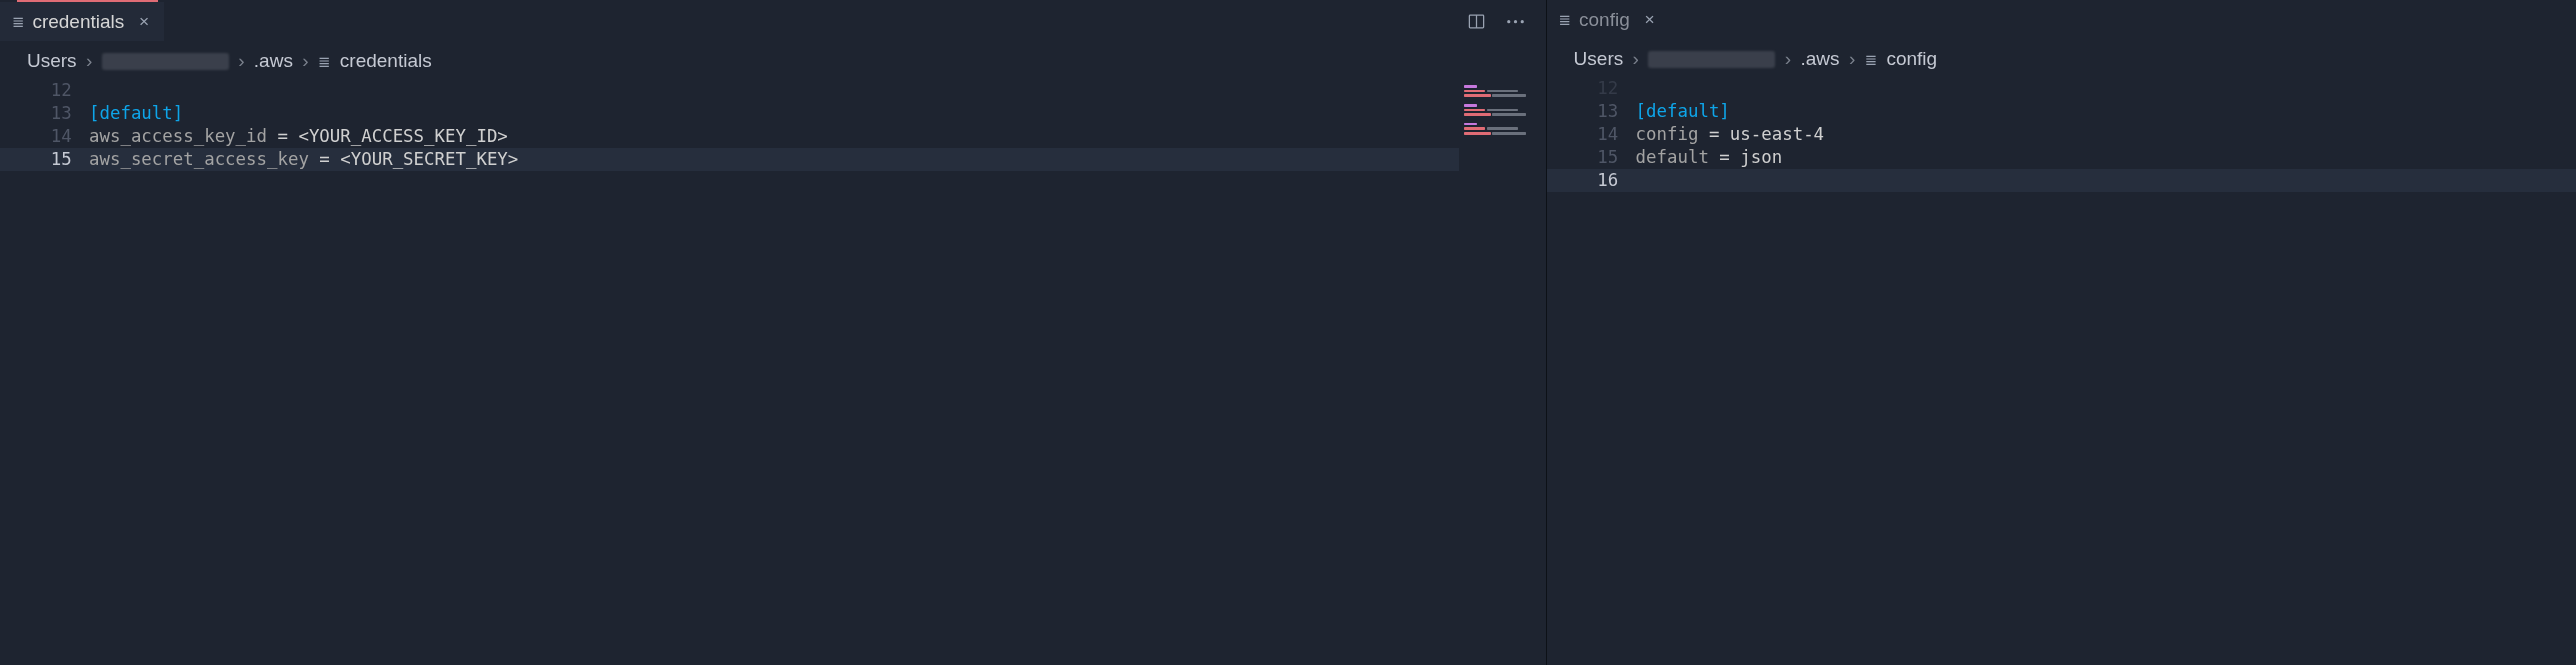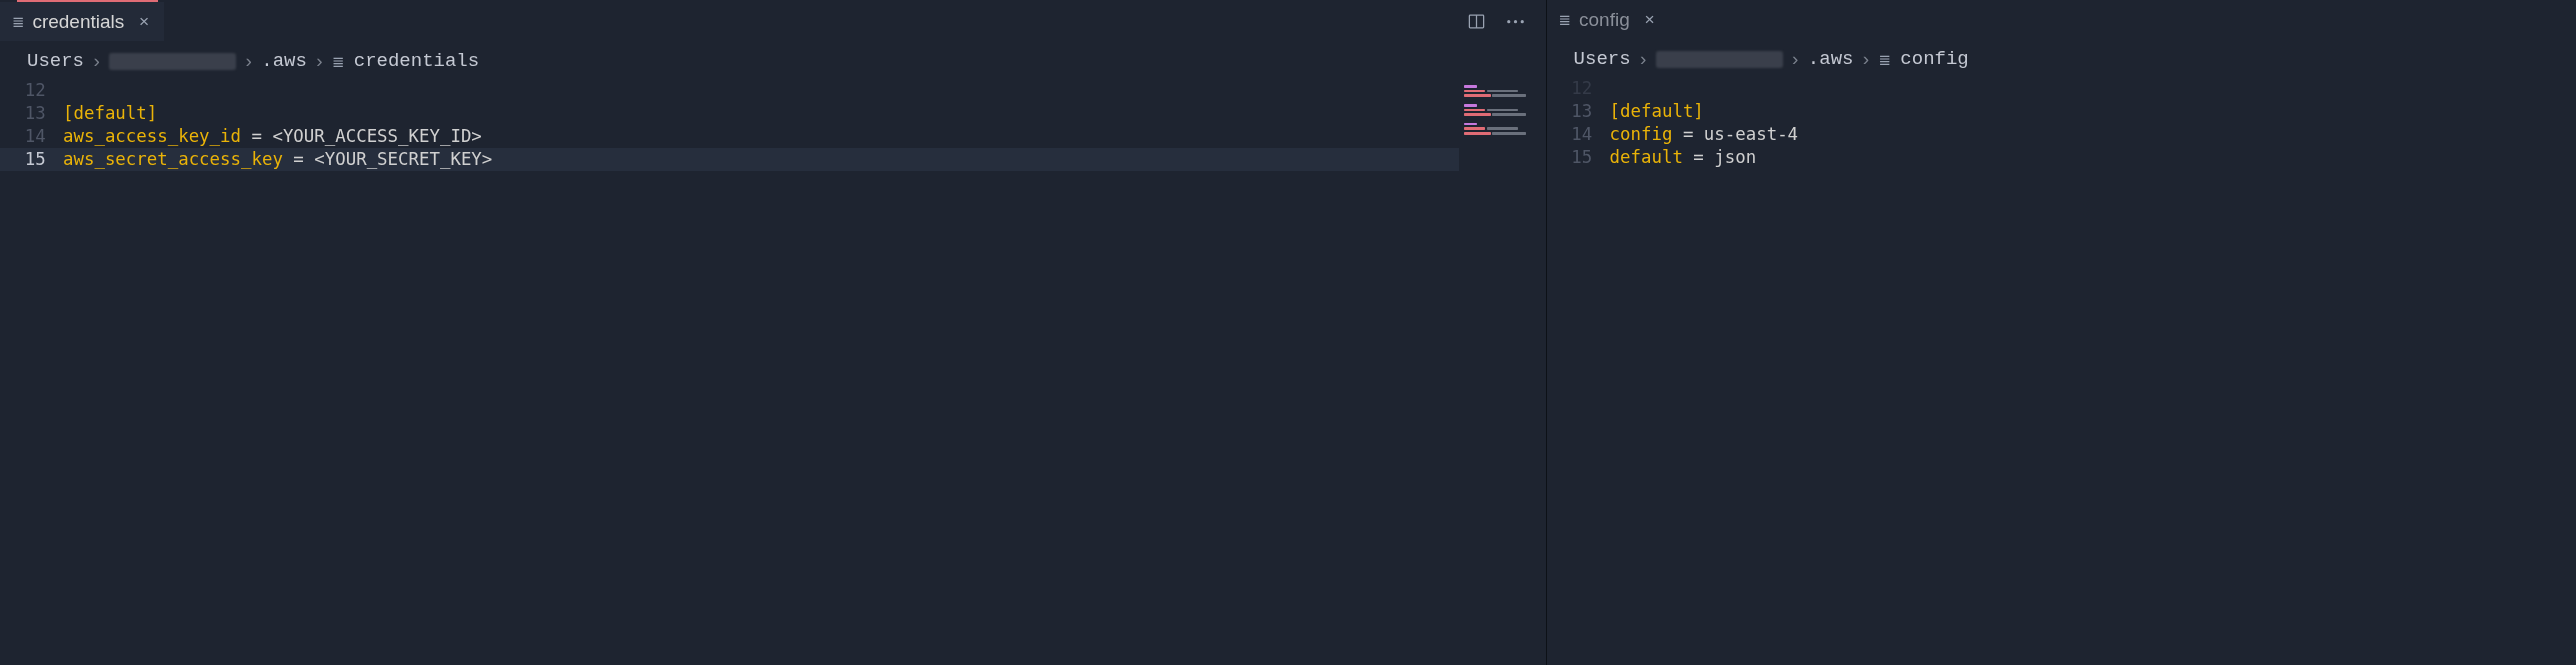--- a/index.html
+++ b/index.html
@@ -76,21 +76,21 @@
     .action-icon { display:flex; align-items:center; justify-content:center; width:21.5px; height:21.5px; cursor:pointer; }
     .breadcrumbs {
       display: flex;
       align-items: center;
       gap: 9.4px;
       padding: 9.4px 17.4px 6.7px 27px;
       color: #c5c9d3;
       font-size: 19px;
       font-family: -apple-system, "Segoe UI", Arial, sans-serif;
     }
-    .crumb { white-space: nowrap; font-family: Liberation Mono, monospace; }
+    .crumb { white-space: nowrap; }
     .crumb.redacted {
       width: 127px;
       height: 17.4px;
       background: #3a3f4b;
       border-radius: 2.7px;
       filter: blur(1.3px);
     }
     .chev { color: #7a808c; }
     .editor-wrap {
       flex: 1;
@@ -104,25 +104,26 @@
       height: 23px;
       line-height: 23px;
     }
     .line.active { background: #262e3d; }
     .line .ln {
       width: 63px;
       text-align: right;
       padding-right: 17.4px;
       color: #4f5666;
       flex: 0 0 63px;
+      margin-left: 26px;
     }
     .line.active .ln { color: #c5c9d3; }
     .line .txt { flex: 1; white-space: pre; }
-    .tk-section { color: #eab308; }
-    .tk-key { color: #eab308; }
+    .tk-section { color: #0ea5e9; }
+    .tk-key { color: #a3a3a3; }
     .tk-eq { color: #d0d0d0; }
     .tk-val { color: #d0d0d0; }
     .minimap {
       position: absolute;
       right: 0;
       top: 0;
       width: 87px;
       height: 100%;
       background: #1e2430;
       padding: 4px 5.4px;
@@ -267,18 +268,22 @@
             <span class="txt"><span class="tk-section">[default]</span></span>
           </div>
           <div class="line">
             <span class="ln">14</span>
             <span class="txt"><span class="tk-key">config</span><span class="tk-eq"> = </span><span class="tk-val">us-east-4</span></span>
           </div>
           <div class="line">
             <span class="ln">15</span>
             <span class="txt"><span class="tk-key">default</span><span class="tk-eq"> = </span><span class="tk-val">json</span></span>
           </div>
+          <div class="line active">
+            <span class="ln">16</span>
+            <span class="txt"></span>
+          </div>
         </div>
     </div>
   </div>
 
 </div>
 
 
 </body></html>

